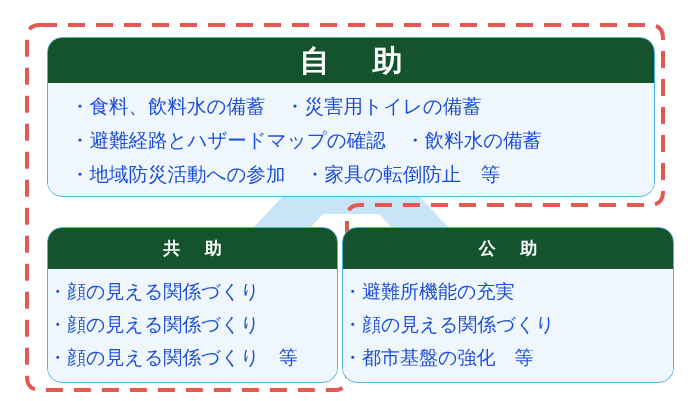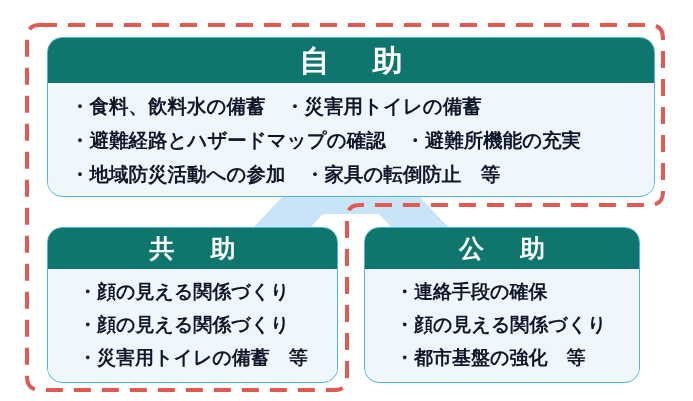--- a/index.html
+++ b/index.html
@@ -44,41 +44,41 @@
     position: absolute;
     box-sizing: border-box;
     border-radius: 15px;
     border: 1.5px solid #4db3e8;
     background: #eff7fd;
     overflow: hidden;
   }
   .card-header {
     box-sizing: border-box;
     width: 100%;
-    background: #0f766e;
+    background: #14532d;
     color: #ffffff;
     text-align: center;
     font-weight: bold;
     letter-spacing: 0.22em;
     text-indent: 0.22em;
     line-height: 1;
     display: flex;
     align-items: center;
     justify-content: center;
   }
   .card-body {
     box-sizing: border-box;
     background: #eff7fd;
     color: #111111;
     font-weight: bold;
   }
   .line {
     white-space: pre;
-    color: #0f172a;
-    font-weight: bold;
+    color: #1d4ed8;
+    font-weight: normal;
   }
 
   
   #card-jijo {
     left: 47px;
     top: 37px;
     width: 608px;
     height: 160px;
   }
   #card-jijo .card-header {
@@ -94,31 +94,31 @@
   }
 
   
   #card-kyojo {
     left: 47px;
     top: 227px;
     width: 291px;
     height: 156px;
   }
   #card-kojo {
-    left: 364px;
+    left: 342px;
     top: 227px;
-    width: 276px;
+    width: 332px;
     height: 156px;
   }
   .card-bottom .card-header {
     height: 41px;
-    font-size: 25px;
+    font-size: 17px;
   }
   .card-bottom .card-body {
-    padding: 6px 0 0 30px;
+    padding: 6px 0 0 0;
   }
   .card-bottom .line {
     font-size: 19px;
     line-height: 33px;
   }
 </style>
 </head>
 <body>
 
 <div id="stage">
@@ -142,36 +142,36 @@
              L 40,390
              Q 27,390 27,377
              L 27,38
              Q 27,25 40,25 Z" fill="none" stroke="#e05a52" stroke-width="4" stroke-linecap="butt" stroke-dasharray="17 11"></path>
   </svg>
 
   <div class="card card-top" id="card-jijo">
     <div class="card-header">自　助</div>
     <div class="card-body">
       <div class="line">・食料、飲料水の備蓄　・災害用トイレの備蓄</div>
-      <div class="line">・避難経路とハザードマップの確認　・避難所機能の充実</div>
+      <div class="line">・避難経路とハザードマップの確認　・飲料水の備蓄</div>
       <div class="line">・地域防災活動への参加　・家具の転倒防止　等</div>
     </div>
   </div>
 
   <div class="card card-bottom" id="card-kyojo">
     <div class="card-header">共　助</div>
     <div class="card-body">
       <div class="line">・顔の見える関係づくり</div>
       <div class="line">・顔の見える関係づくり</div>
-      <div class="line">・災害用トイレの備蓄　等</div>
+      <div class="line">・顔の見える関係づくり　等</div>
     </div>
   </div>
 
   <div class="card card-bottom" id="card-kojo">
     <div class="card-header">公　助</div>
     <div class="card-body">
-      <div class="line">・連絡手段の確保</div>
+      <div class="line">・避難所機能の充実</div>
       <div class="line">・顔の見える関係づくり</div>
       <div class="line">・都市基盤の強化　等</div>
     </div>
   </div>
 
 </div>
 
 </body></html>

